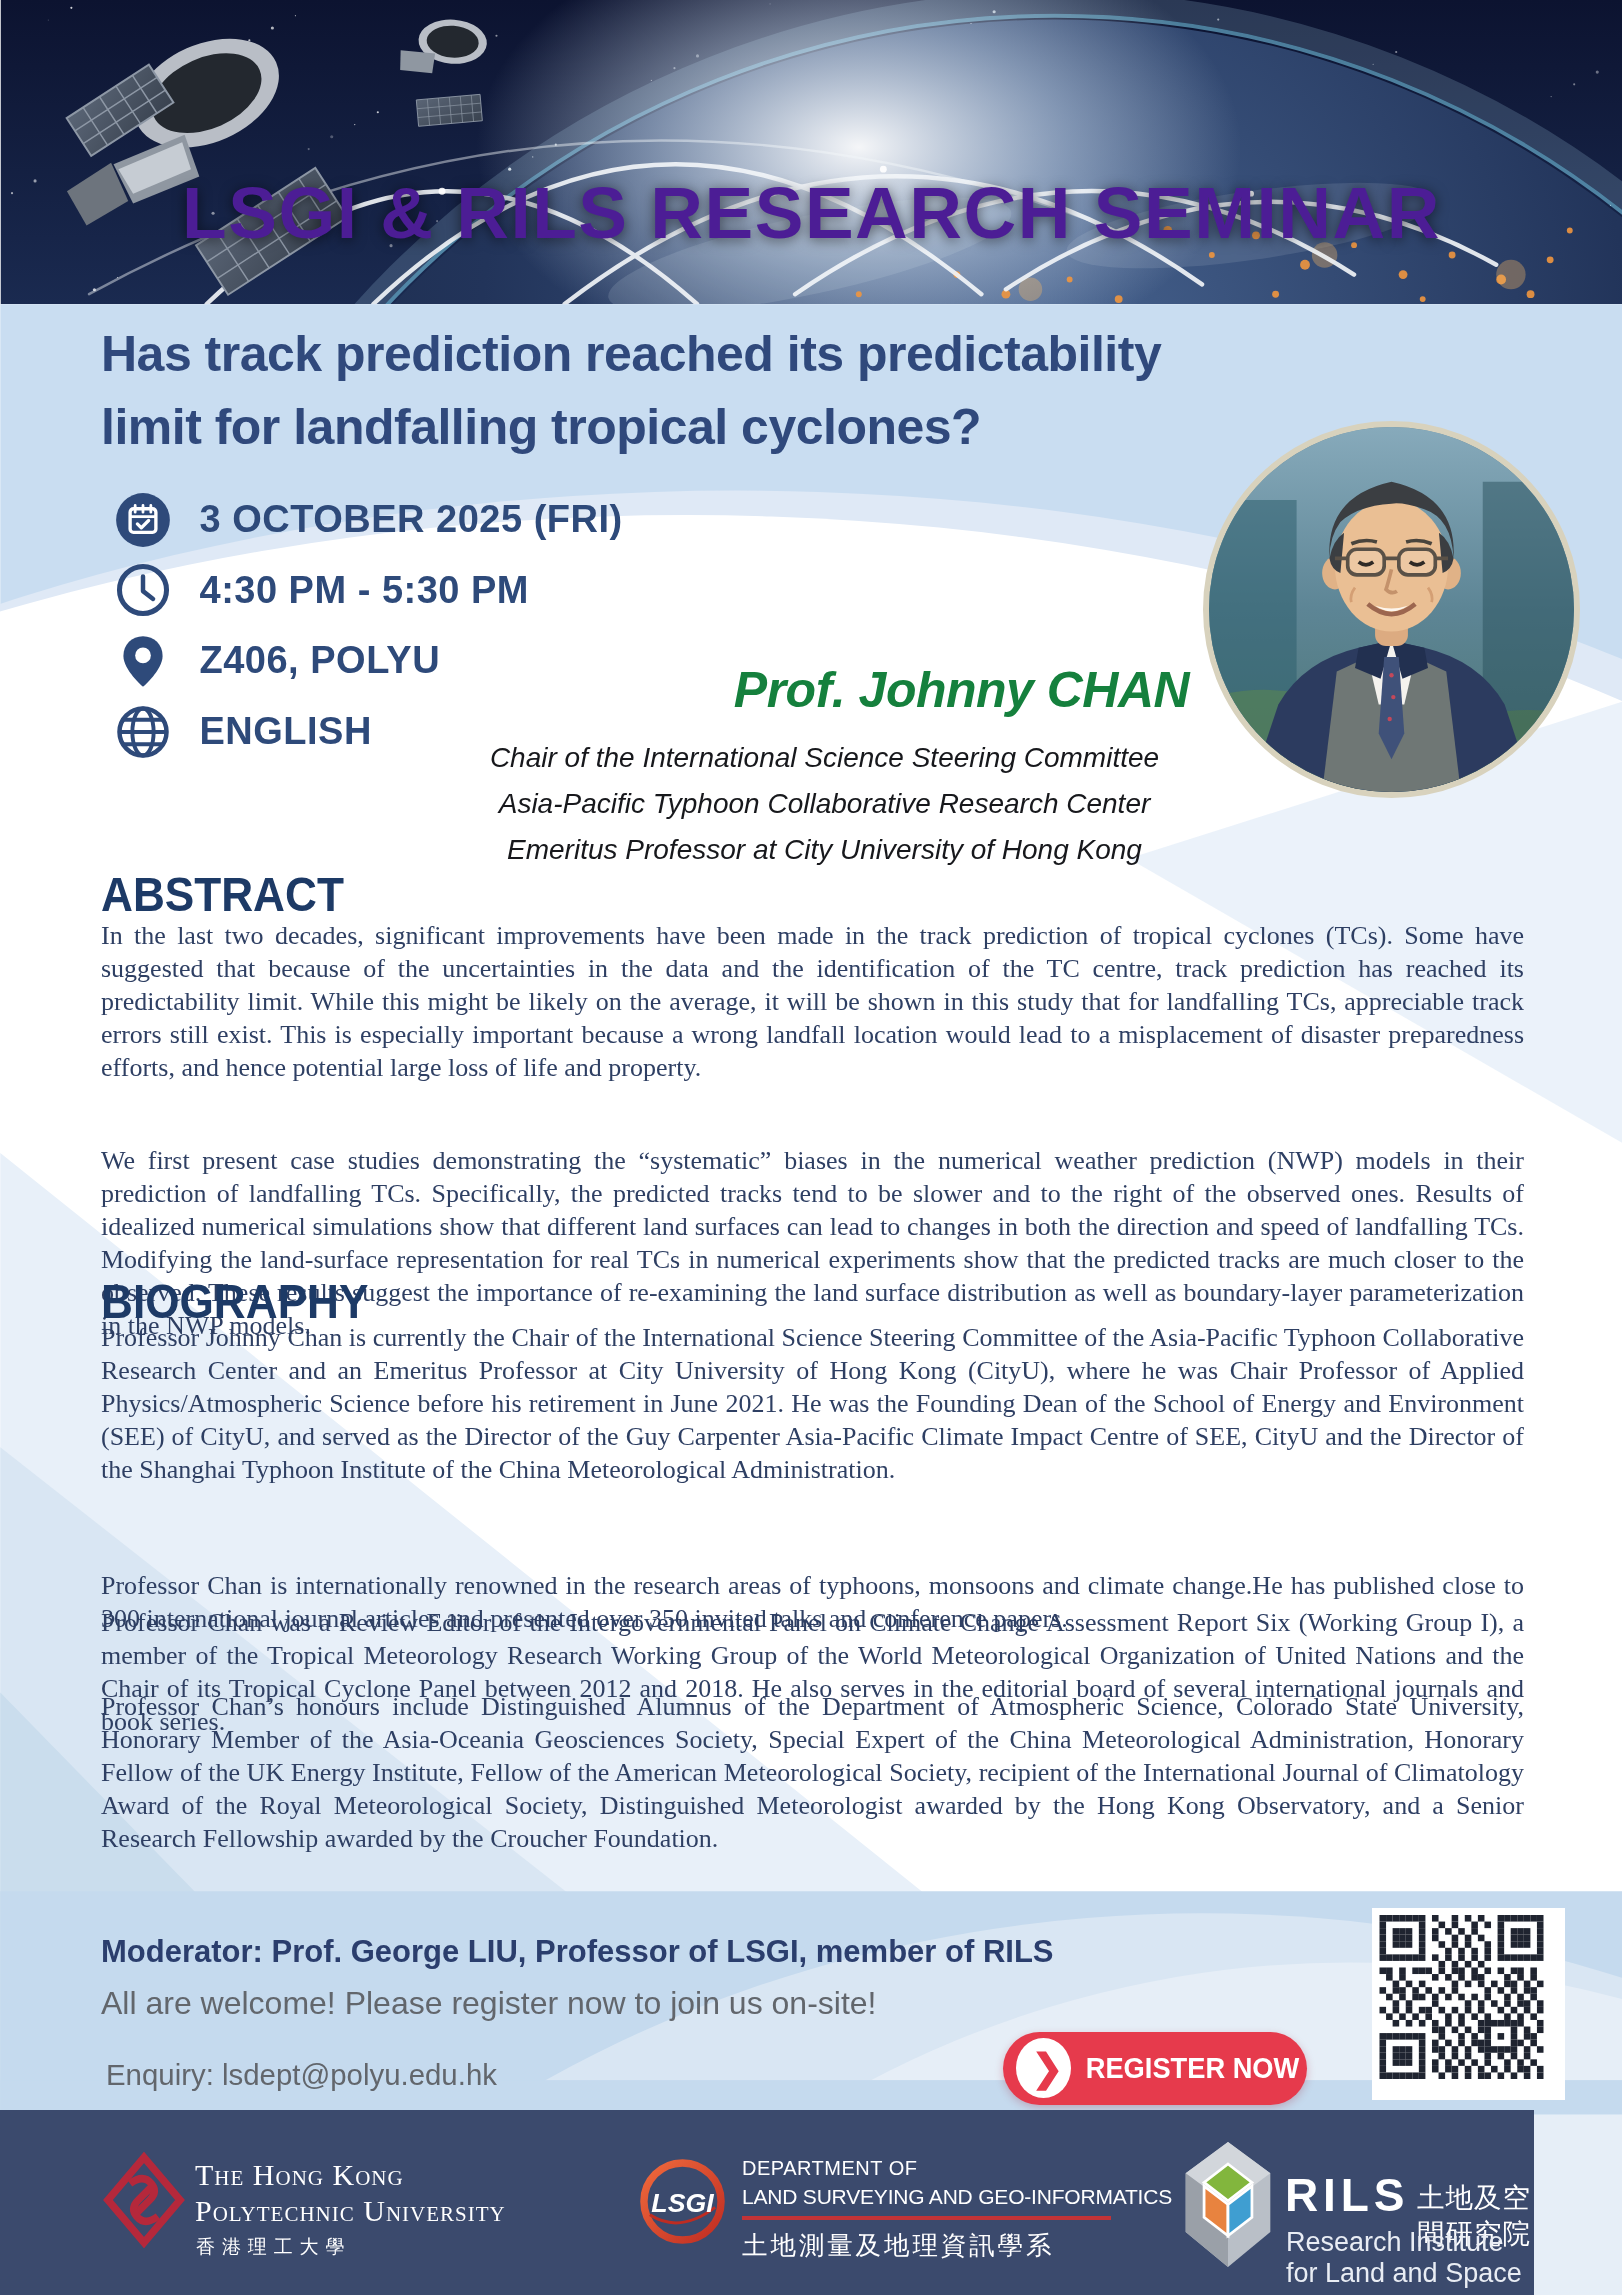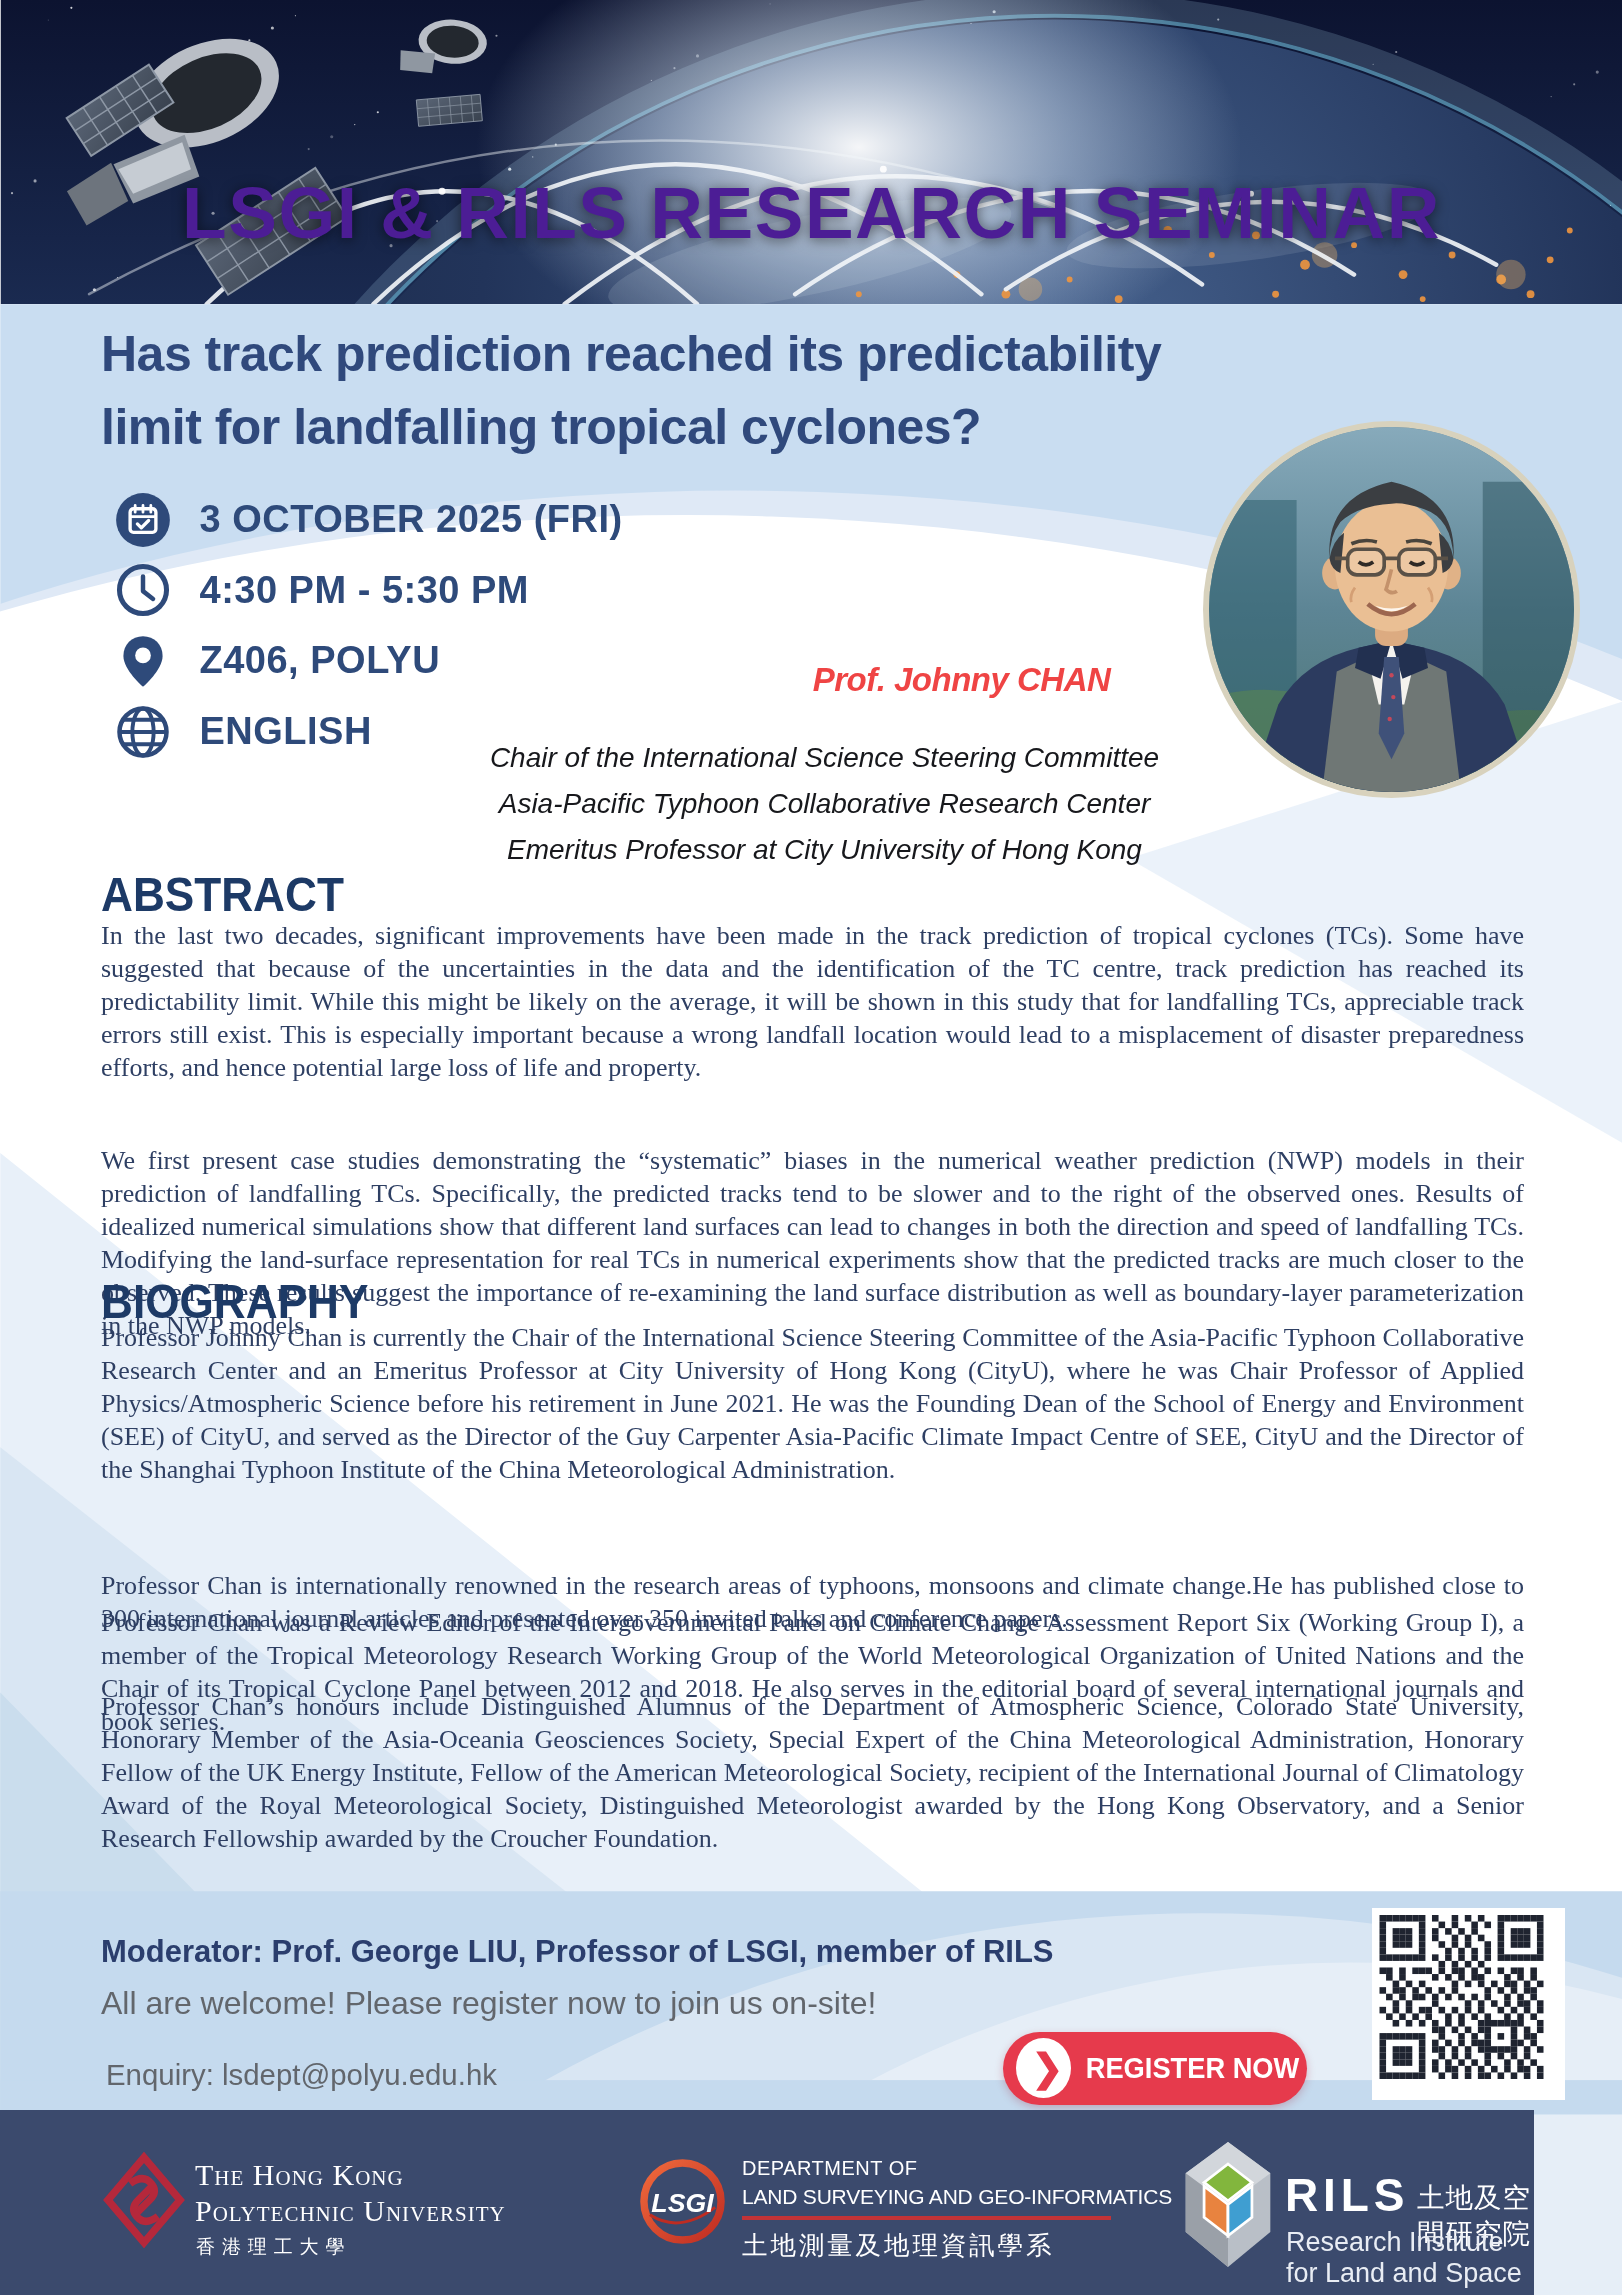--- a/index.html
+++ b/index.html
@@ -23,22 +23,22 @@
 
   
   .details{left:115px;top:491px;z-index:2;}
   .detail-row{display:flex;align-items:center;gap:28.5px;margin-bottom:13.7px;height:57px;}
   .detail-icon{width:56px;height:56px;flex:0 0 56px;}
   .detail-label{color:#2e4a7a;font-size:38px;font-weight:700;letter-spacing:0.5px;white-space:nowrap;}
 
   
   .speaker-photo{left:1203px;top:421px;width:365px;height:365px;border-radius:50%;
                  border:6.9px solid #d8d2bd;overflow:hidden;z-index:2;background:#6d8fa0;}
-  .speaker-name{left:564px;top:661px;width:795px;text-align:center;color:#ef4444;
-                font-size:33px;font-weight:700;font-style:italic;letter-spacing:-0.5px;z-index:2;}
+  .speaker-name{left:564px;top:661px;width:795px;text-align:center;color:#15803d;
+                font-size:50px;font-weight:700;font-style:italic;letter-spacing:-0.5px;z-index:2;}
   .speaker-creds{left:417px;top:735px;width:815px;text-align:center;color:#17181c;
                  font-size:28px;font-style:italic;line-height:46px;z-index:2;}
 
   
   .section-heading{color:#1d3a66;font-size:48px;font-weight:800;letter-spacing:0;
                    transform:scaleX(.92);transform-origin:left;z-index:2;white-space:nowrap;}
   #abstract-heading{left:101px;top:867px;}
   #biography-heading{left:101px;top:1274px;}
   .body-para{left:101px;width:1423px;font-family:"Liberation Serif",serif;color:#2e3f63;
              font-size:26px;line-height:33px;text-align:justify;z-index:2;}

